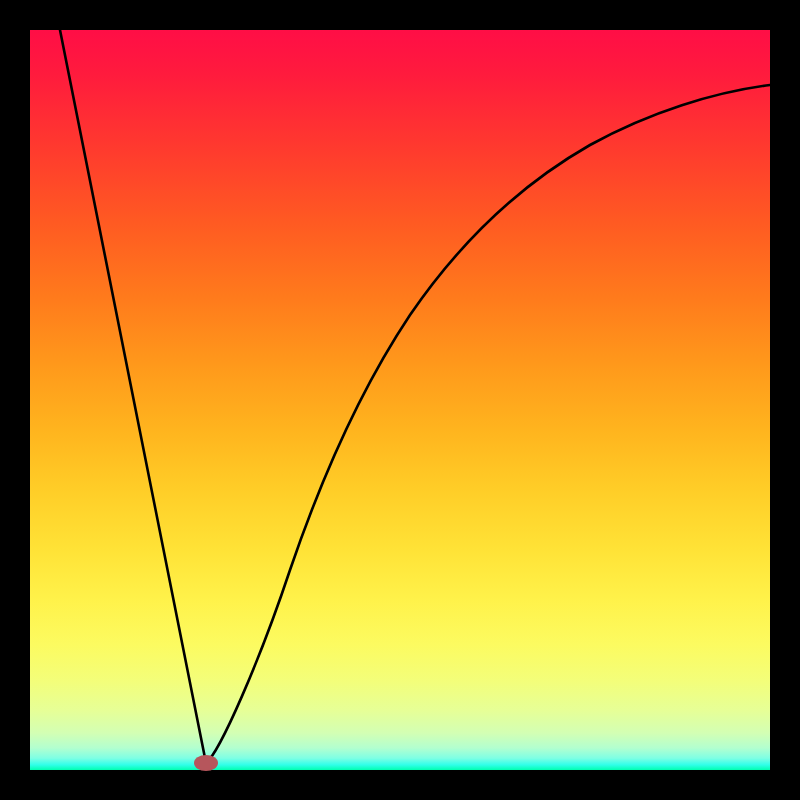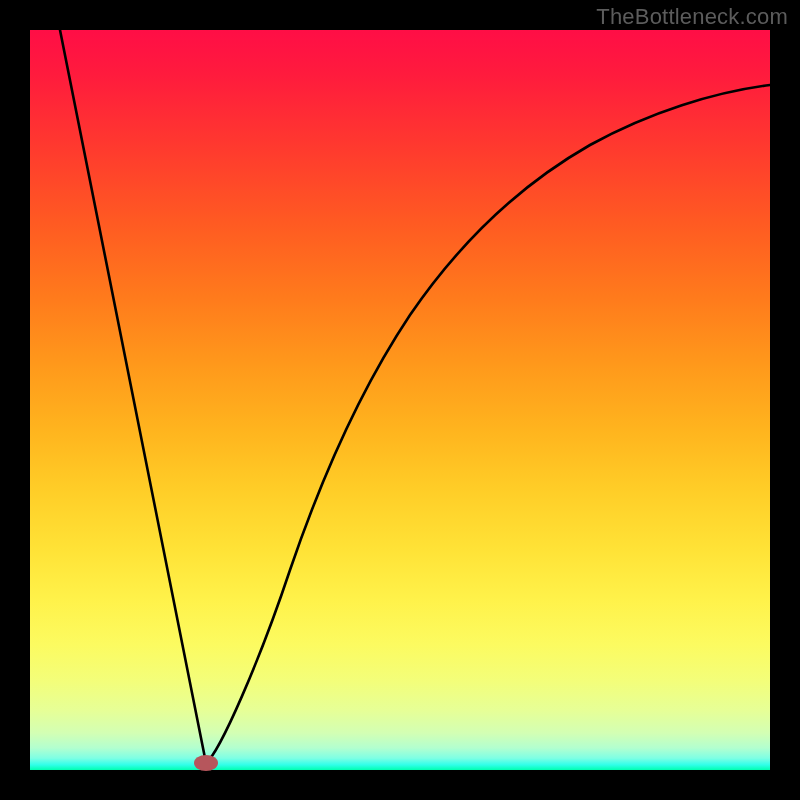--- a/index.html
+++ b/index.html
@@ -72,21 +72,20 @@
   }
   .marker {
     fill: #b6565c;
     stroke: none;
   }
 </style>
 </head>
 <body>
 
 <div class="frame">
-  <div class="watermark">TheBottleneck.com</div>
 
   <div class="plot">
     <svg viewBox="0 0 740 740">
       <path class="curve" d="M 30 0
                L 176 733
                C 190 722, 230 630, 260 540
                C 290 452, 330 360, 380 285
                C 430 212, 490 155, 560 115
                C 620 82, 685 62, 740 55"></path>
       <ellipse class="marker" cx="176" cy="733" rx="12" ry="8"></ellipse>

